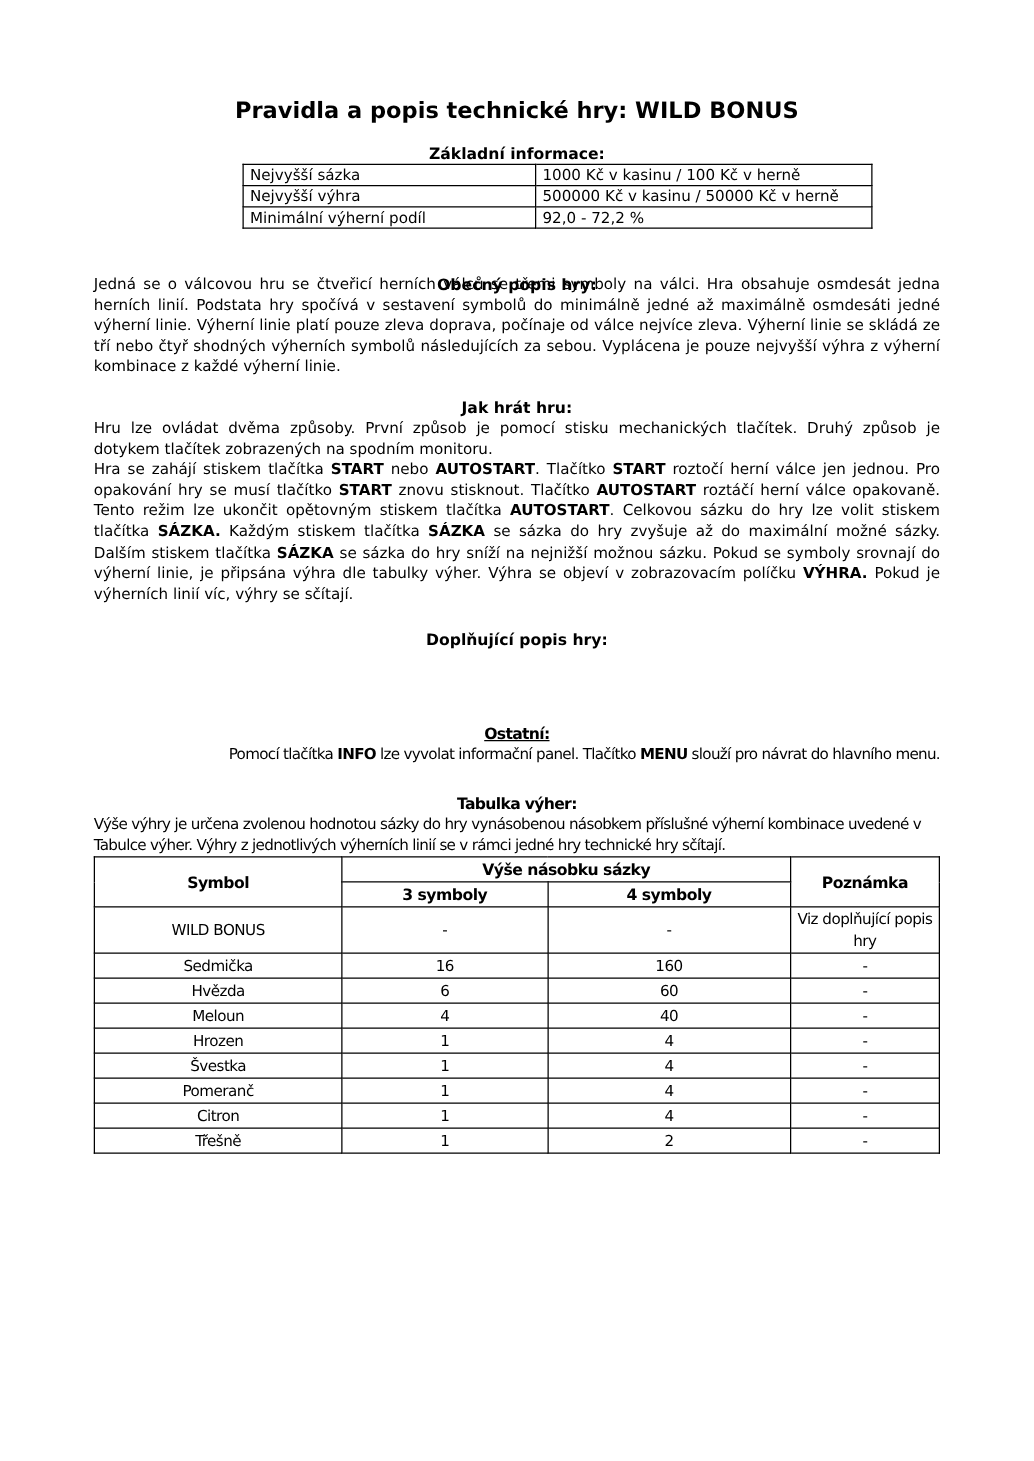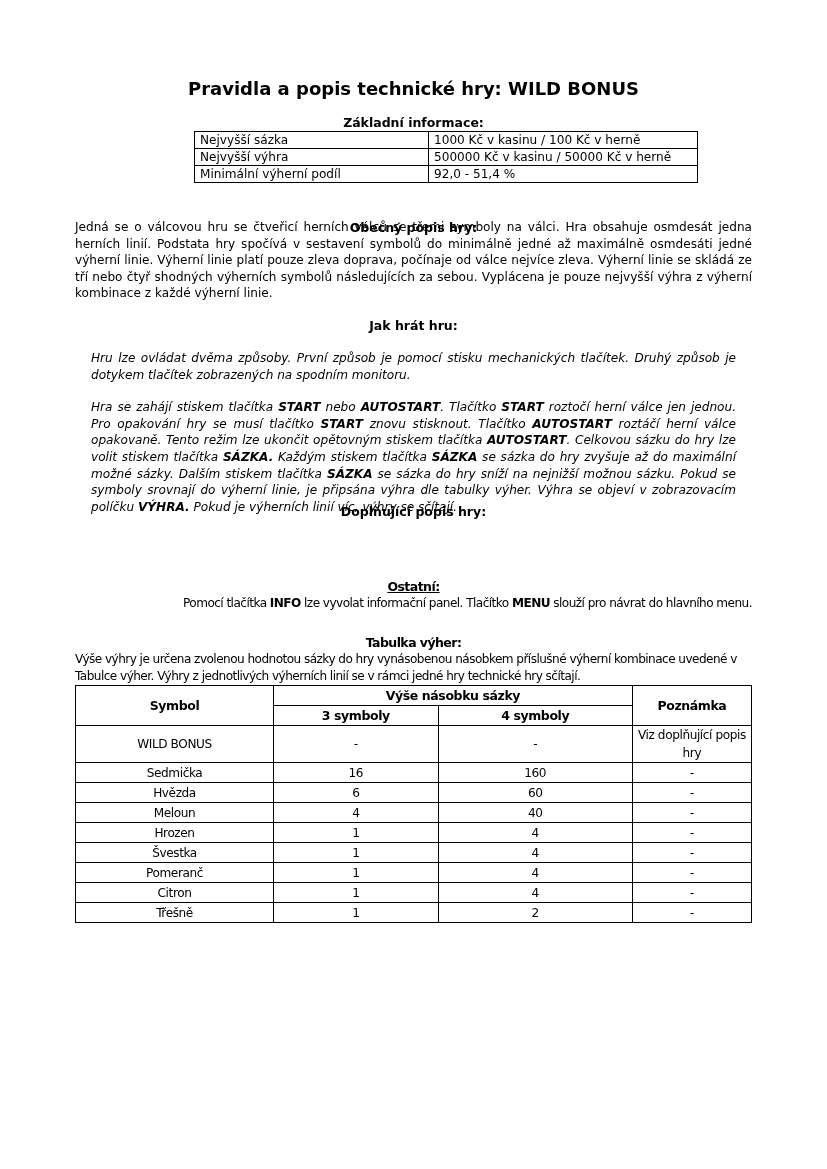--- a/index.html
+++ b/index.html
@@ -14,21 +14,21 @@
       text-align: center; font-weight: bold; font-size: 18px;
     }
     .h {
       position: absolute; left: 0; width: 677px;
       text-align: center; font-weight: bold; font-size: 12.5px;
     }
     .para {
       position: absolute; left: 0; width: 677px;
       text-align: justify; font-size: 12.1px; line-height: 16.6px;
     }
-    .para p { margin: 16px; font-style: italic; }
+    .para p { margin: 0; }
     .cond { letter-spacing: -0.55px; }
     .center { text-align: right; }
 
     table.info {
       position: absolute; left: 87px; top: 131px;
       border-collapse: collapse; font-size: 12.1px; margin-left: 32px;
     }
     table.info td {
       border: 1px solid #000; padding: 0 5px; height: 16px; line-height: 16px;
       white-space: nowrap;
@@ -64,21 +64,21 @@
         <tr>
       <td class="k">Nejvyšší sázka</td>
       <td class="v">1000 Kč v kasinu / 100 Kč v herně</td>
     </tr>
     <tr>
       <td class="k">Nejvyšší výhra</td>
       <td class="v">500000 Kč v kasinu / 50000 Kč v herně</td>
     </tr>
     <tr>
       <td class="k">Minimální výherní podíl</td>
-      <td class="v">92,0 - 51,4 %</td>
+      <td class="v">92,0 - 72,2 %</td>
     </tr>
   </tbody>
     </table>
 
   <div class="h" style="top:220px;">Obecný popis hry:</div>
   <div class="para" style="top:219px;">Jedná se o válcovou hru se čtveřicí herních válců se třemi symboly na válci. Hra obsahuje osmdesát jedna herních linií. Podstata hry spočívá v sestavení symbolů do minimálně jedné až maximálně osmdesáti jedné výherní linie. Výherní linie platí pouze zleva doprava, počínaje od válce nejvíce zleva. Výherní linie se skládá ze tří nebo čtyř shodných výherních symbolů následujících za sebou. Vyplácena je pouze nejvyšší výhra z výherní kombinace z každé výherní linie.</div>
 
   <div class="h" style="top:318px;">Jak hrát hru:</div>
   <div class="para" style="top:334px;">
     <p>Hru lze ovládat dvěma způsoby. První způsob je pomocí stisku mechanických tlačítek. Druhý způsob je dotykem tlačítek zobrazených na spodním monitoru.</p>

